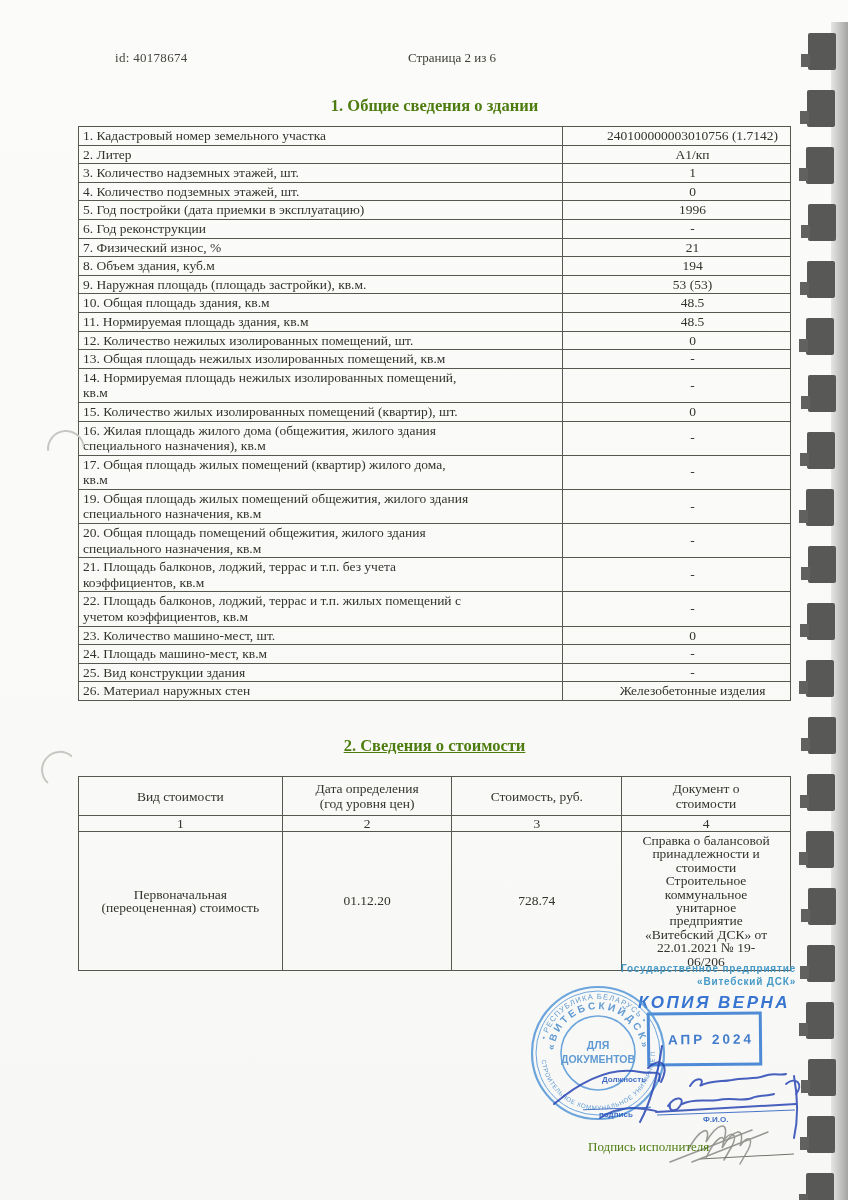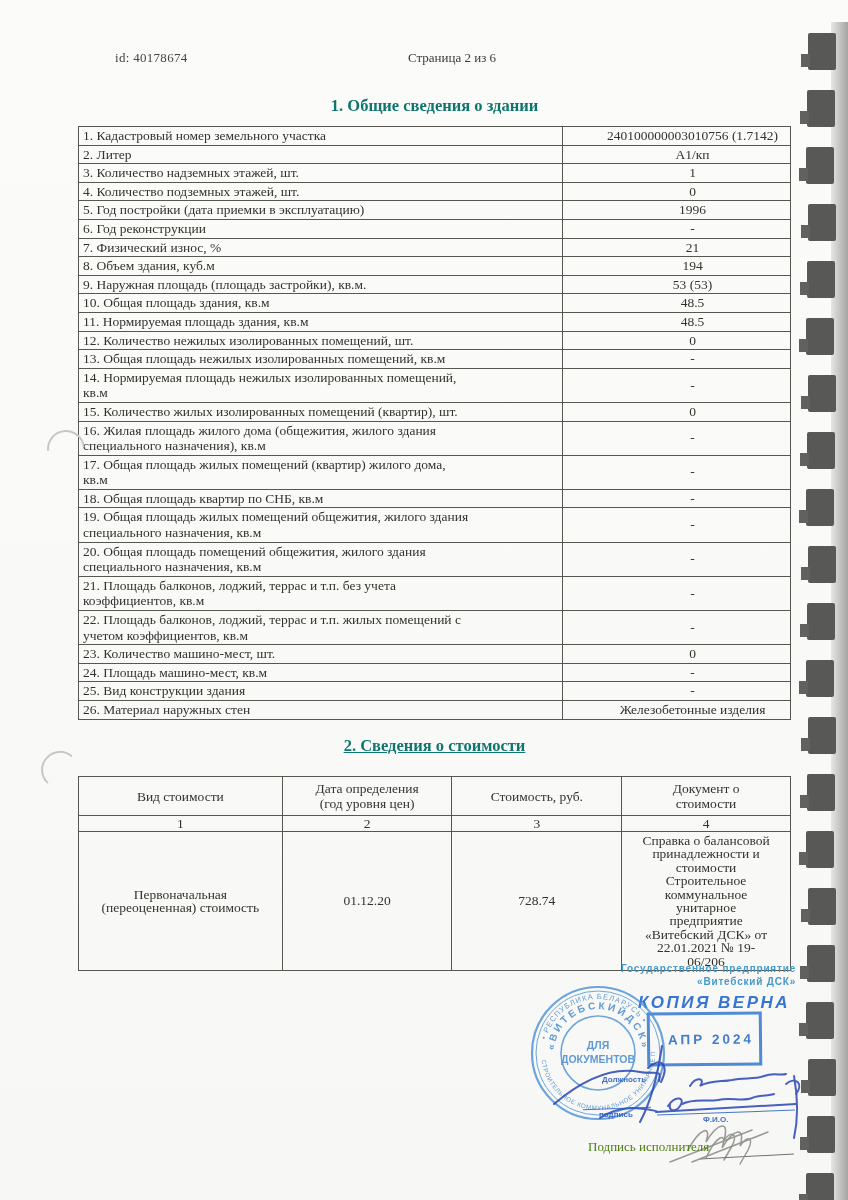--- a/index.html
+++ b/index.html
@@ -6,21 +6,21 @@
   body{
     width:848px;height:1200px;position:relative;overflow:hidden;
     background:linear-gradient(180deg,#fbfbf9 0%,#f9f9f7 60%,#f7f7f5 100%);
     font-family:"Liberation Serif", serif;color:#33332d;
   }
   .abs{position:absolute;}
   
   .id-text{left:96px;top:50px;font-size:13px;color:#45453f;letter-spacing:0.3px;margin-left:19px;}
   .page-indicator{left:408px;top:50px;font-size:13px;color:#3c3c36;}
   
-  .sec-title{left:78px;width:713px;text-align:center;font-size:16.5px;font-weight:bold;color:#0f766e;}
+  .sec-title{left:78px;width:713px;text-align:center;font-size:16.5px;font-weight:bold;color:#4d7c0f;}
   #title1{top:96px;}
   #title2{top:736px;text-decoration:underline;}
   
   table{border-collapse:collapse;}
   #t1{left:78px;top:126px;width:713px;}
   #t1 td{border:1px solid #57574f;font-size:13.5px;line-height:15.6px;padding:1px 4px;}
   #t1 td.lbl{width:475px;white-space:pre-line;}
   #t1 td.val{text-align:center;padding-left:36px;}
   
   #t2{left:78px;top:776px;width:713px;}
@@ -130,24 +130,20 @@
       <td class="val">0</td>
     </tr>
       <tr>
       <td class="lbl">16. Жилая площадь жилого дома (общежития, жилого здания
 специального назначения), кв.м</td>
       <td class="val">-</td>
     </tr>
       <tr>
       <td class="lbl">17. Общая площадь жилых помещений (квартир) жилого дома,
 кв.м</td>
-      <td class="val">-</td>
-    </tr>
-      <tr>
-      <td class="lbl">18. Общая площадь квартир по СНБ, кв.м</td>
       <td class="val">-</td>
     </tr>
       <tr>
       <td class="lbl">19. Общая площадь жилых помещений общежития, жилого здания
 специального назначения, кв.м</td>
       <td class="val">-</td>
     </tr>
       <tr>
       <td class="lbl">20. Общая площадь помещений общежития, жилого здания
 специального назначения, кв.м</td>

